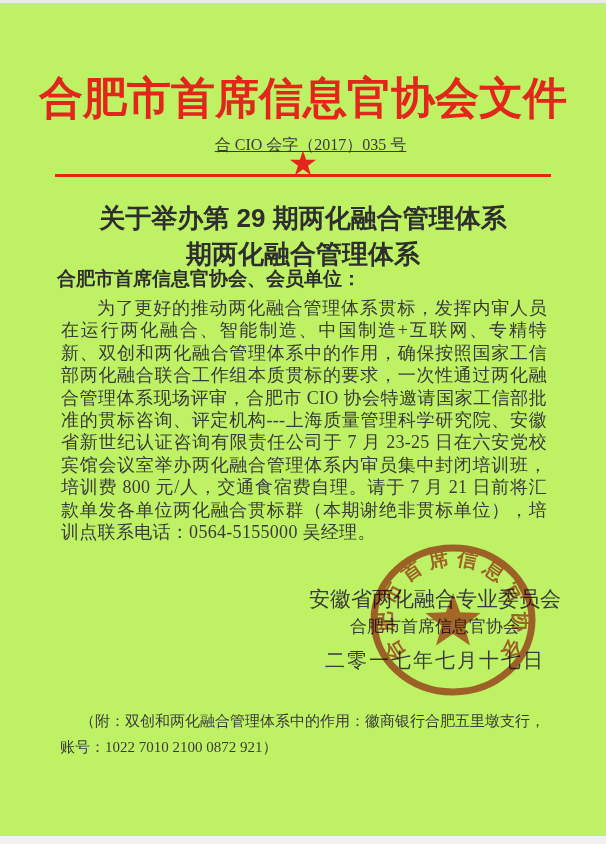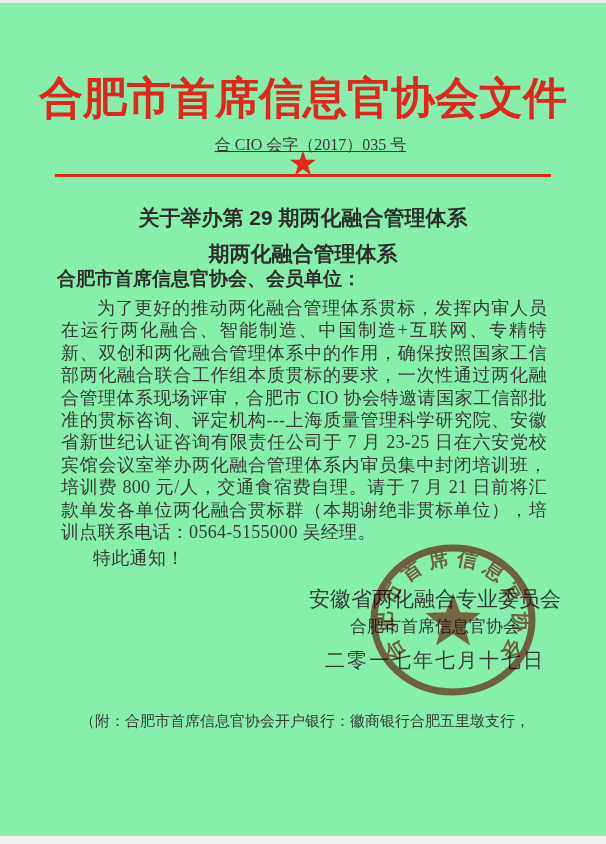--- a/index.html
+++ b/index.html
@@ -5,21 +5,21 @@
   html, body {
     margin: 0;
     padding: 0;
     background: #ffffff;
     font-family: "Liberation Serif", "DejaVu Serif", serif;
   }
   .page {
     position: relative;
     width: 606px;
     height: 844px;
-    background: #86efac;
+    background: #bef264;
     overflow: hidden;
     color: #3a3a3a;
   }
   .edge-top {
     position: absolute; top: 0; left: 0; right: 0; height: 3px;
     background: #ebebeb;
   }
   .edge-bottom {
     position: absolute; bottom: 0; left: 0; right: 0; height: 8px;
     background: #f1f1f1;
@@ -55,21 +55,21 @@
     font-size: 34px;
     line-height: 34px;
     color: #e2261b;
     background: transparent;
   }
   .notice-title {
     position: absolute; top: 200px; left: 0; right: 0;
     text-align: center;
     font-family: "Liberation Sans", "DejaVu Sans", sans-serif;
     font-weight: 700;
-    font-size: 21px;
+    font-size: 26px;
     line-height: 36px;
     color: #2e2e2e;
   }
   .salutation {
     position: absolute; top: 267px; left: 57px; right: 55px;
     font-family: "Liberation Sans", "DejaVu Sans", sans-serif;
     font-weight: 700;
     font-size: 19px;
     line-height: 23px;
     color: #2e2e2e;
@@ -141,37 +141,37 @@
 
   <div class="notice-title">
     <div>关于举办第 29 期两化融合管理体系</div>
     <div>期两化融合管理体系</div>
   </div>
 
   <div class="salutation">合肥市首席信息官协会、会员单位：</div>
 
   <div class="body-block">
     <p class="body-paragraph">为了更好的推动两化融合管理体系贯标，发挥内审人员在运行两化融合、智能制造、中国制造+互联网、专精特新、双创和两化融合管理体系中的作用，确保按照国家工信部两化融合联合工作组本质贯标的要求，一次性通过两化融合管理体系现场评审，合肥市 CIO 协会特邀请国家工信部批准的贯标咨询、评定机构---上海质量管理科学研究院、安徽省新世纪认证咨询有限责任公司于 7 月 23-25 日在六安党校宾馆会议室举办两化融合管理体系内审员集中封闭培训班，培训费 800 元/人，交通食宿费自理。请于 7 月 21 日前将汇款单发各单位两化融合贯标群（本期谢绝非贯标单位），培训点联系电话：0564-5155000 吴经理。</p>
-    <p class="closing-note">特此通知！</p>
   </div>
 
   <div class="signature-block">
     <div class="signature-org-1">安徽省两化融合专业委员会</div>
     <div class="signature-org-2">合肥市首席信息官协会</div>
     <div class="signature-date">二零一七年七月十七日</div>
   </div>
 
   <svg class="official-seal" viewBox="0 0 195 160" xmlns="http://www.w3.org/2000/svg">
     <ellipse cx="96" cy="78" rx="79" ry="72" fill="none" stroke="#c8443b" stroke-width="7"></ellipse>
     <path id="sealArc" d="M 52.9 116.9 A 61 55 0 1 1 139.1 116.9" fill="none"></path>
     <text class="seal-ring-text">
       <textPath href="#sealArc" startOffset="6" textLength="258">合肥市首席信息官协会</textPath>
     </text>
     <polygon points="96,51 103.1,70.3 123.6,71 107.4,83.7 113,103.5 96,92 79,103.5 84.6,83.7 68.4,71 88.9,70.3" fill="#d34b41"></polygon>
   </svg>
 
   <div class="footer-note">
-    <div class="footer-line-1">（附：合肥市首席信息官协会开户银行：徽商银行合肥五里墩支行，</div>
+    <div class="footer-line-1">（附：双创和两化融合管理体系中的作用：徽商银行合肥五里墩支行，</div>
+    <div class="footer-line-2">账号：1022 7010 2100 0872 921）</div>
   </div>
 
   <div class="edge-bottom"></div>
 
 </div>
 
 </body></html>

